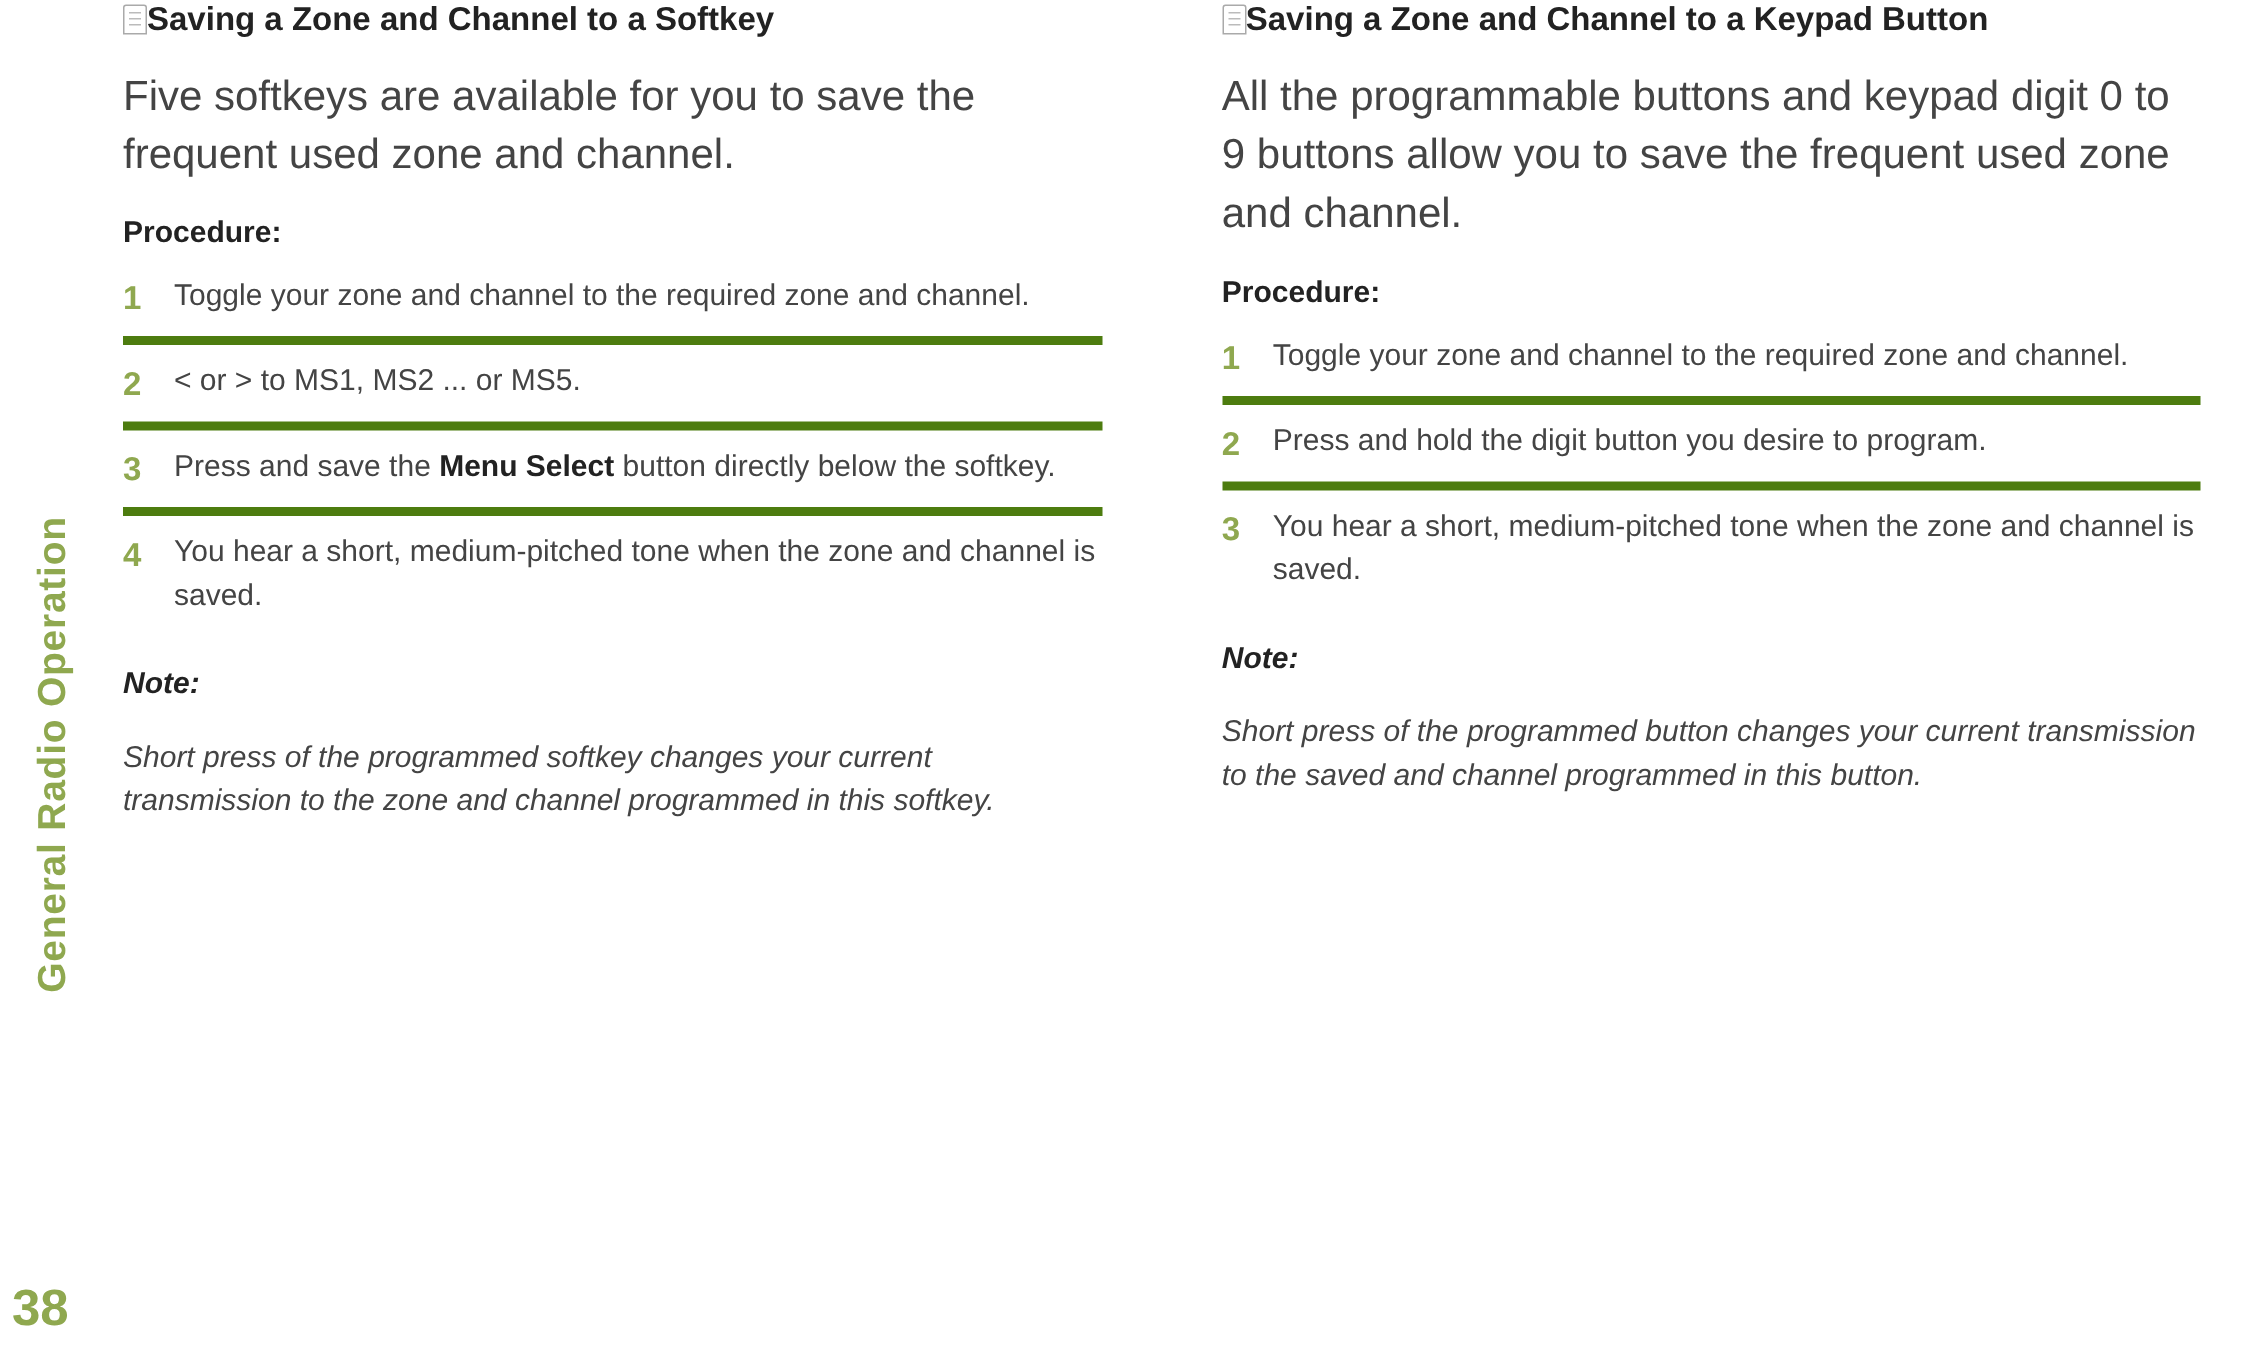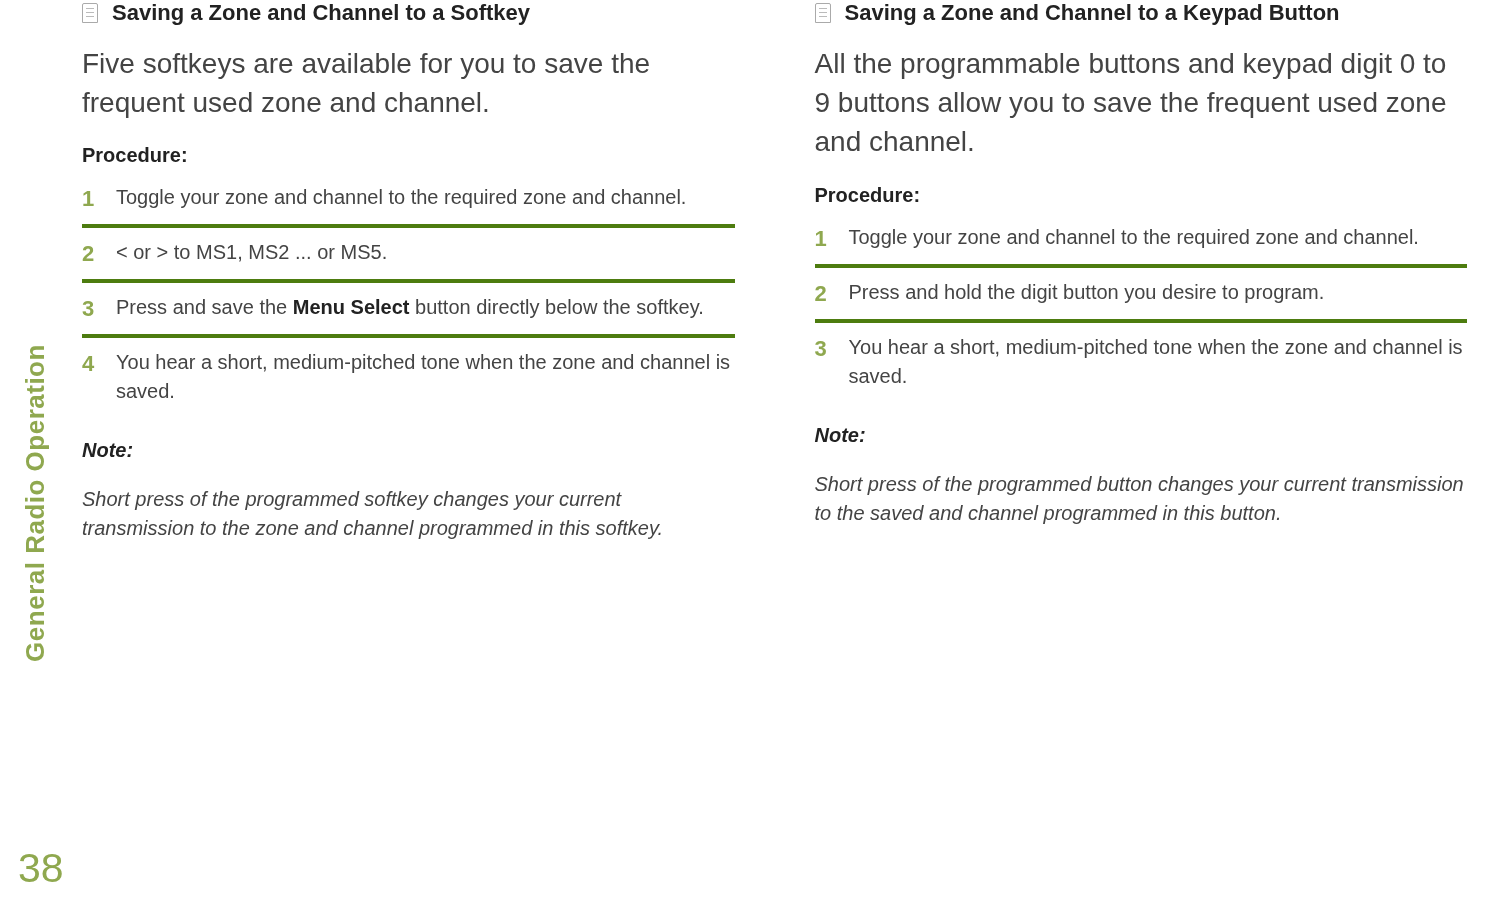--- a/index.html
+++ b/index.html
@@ -25,40 +25,39 @@
     transform: translate(-50%, -50%) rotate(-90deg);
     transform-origin: center;
     color: #8fa84f;
     font-weight: bold;
     font-size: 26px;
     white-space: nowrap;
     letter-spacing: 0.5px;
   }
   .page-number {
     position: absolute;
-    left: 18px;
+    left: 8px;
     bottom: 6px;
     color: #8fa84f;
-    font-size: 41px;
-    font-weight: normal;
+    font-size: 34px;
+    font-weight: bold;
   }
   .content {
     position: absolute;
     left: 82px;
     top: 0;
     right: 40px;
     bottom: 20px;
     display: flex;
     gap: 80px;
   }
   .column { flex: 1 1 0; }
   .section-heading {
     display: flex;
     align-items: center;
-    gap: 14px;
     font-weight: bold;
     font-size: 22px;
     color: #222;
     margin-bottom: 18px;
     text-align: center;
   }
   .doc-icon {
     width: 16px;
     height: 20px;
     border: 1px solid #aaa;
@@ -91,21 +90,21 @@
   }
   ol.steps li {
     counter-increment: step;
     position: relative;
     padding-left: 34px;
     font-size: 20px;
     line-height: 1.45;
     color: #444;
     padding-bottom: 12px;
     margin-bottom: 10px;
-    border-bottom: 4px solid #4d7c0f;
+    border-bottom: 6px solid #4d7c0f;
   }
   ol.steps li:last-child { border-bottom: none; }
   ol.steps li::before {
     content: counter(step);
     position: absolute;
     left: 0;
     top: 0;
     font-weight: bold;
     font-size: 22px;
     color: #8fa84f;

